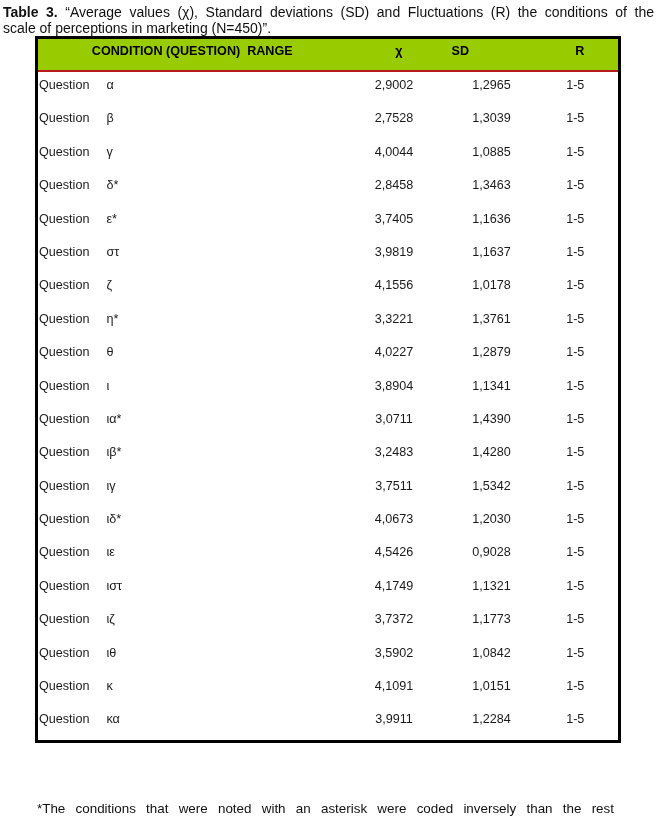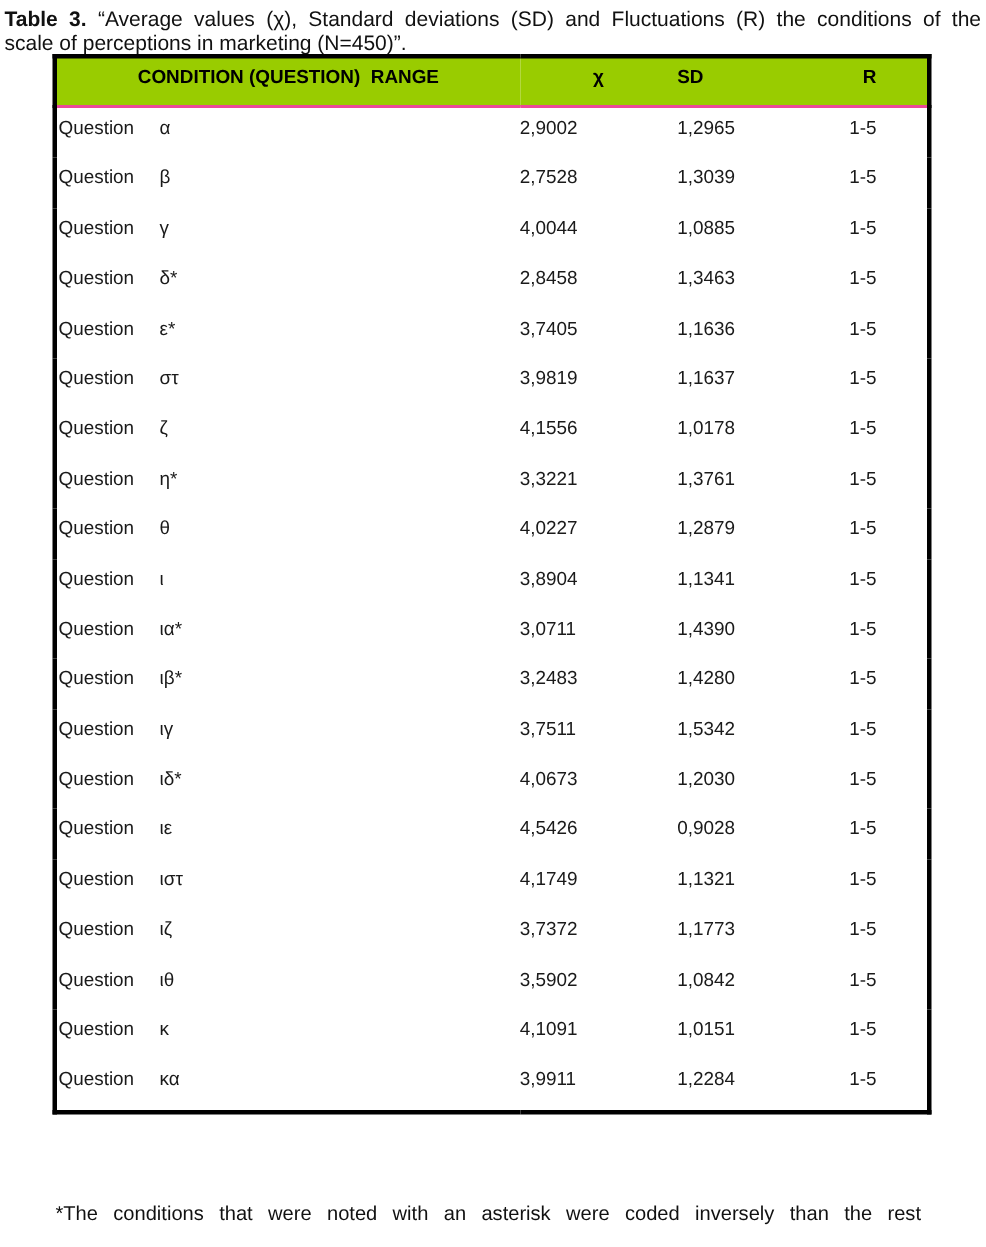--- a/index.html
+++ b/index.html
@@ -34,21 +34,21 @@
     width: 583px;
     border: 3px solid #000;
   }
   col.c1 { width: 310px; }
   col.c2 { width: 105px; }
   col.c3 { width: 90px; }
   col.c4 { width: 78px; }
 
   thead th {
     background: var(--header-bg, #99CC00);
-    border-bottom: 2px solid #ec4899;
+    border-bottom: 2px solid #b91c1c;
     height: 26px;
     padding-top: 5px;
     vertical-align: top;
     font-weight: bold;
     font-size: 12.6px;
     color: #000;
   }
   th.h-cond  { text-align: center; white-space: pre; }
   th.h-chi   { text-align: center; }
   th.h-sd    { text-align: left; }
@@ -57,22 +57,22 @@
   tbody td {
     height: 27.4px;
     padding-top: 6px;
     vertical-align: top;
     font-size: 12.6px;
     color: #1a1a1a;
     white-space: nowrap;
   }
   td.c-cond  { text-align: left; padding-left: 1px; }
   td.c-cond .letter { display: inline-block; margin-left: 17px; }
-  td.c-chi   { text-align: left; padding-right: 10px; }
-  td.c-sd    { text-align: left; padding-right: 10px; }
+  td.c-chi   { text-align: center; padding-right: 10px; }
+  td.c-sd    { text-align: center; padding-right: 10px; }
   td.c-range { text-align: center; padding-right: 9px; }
 
   
   .footnote {
     position: absolute;
     left: 37px; top: 777px;
     width: 577px;
     font-size: 13.4px;
     line-height: 29px;
     color: #111;

